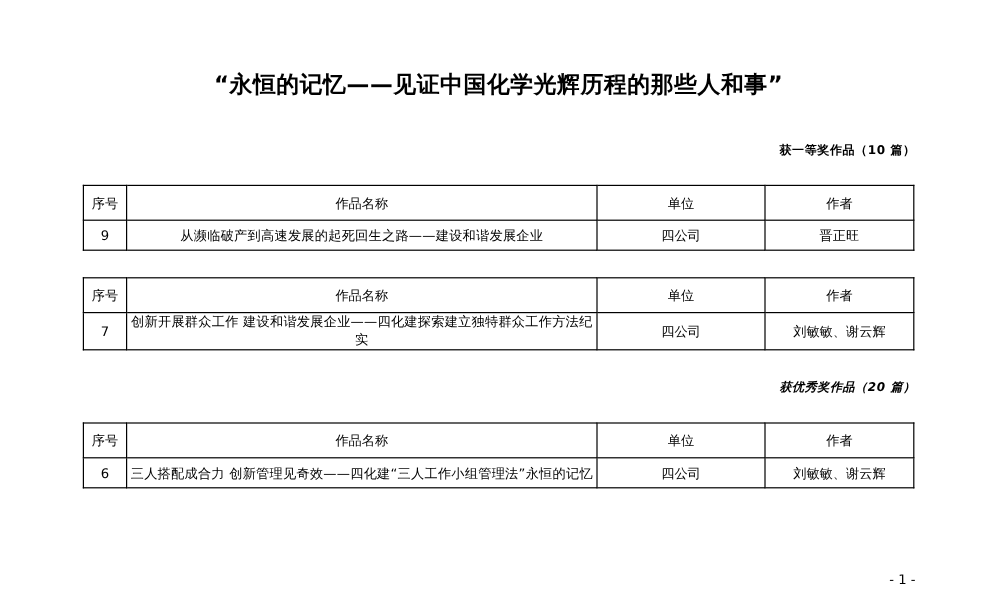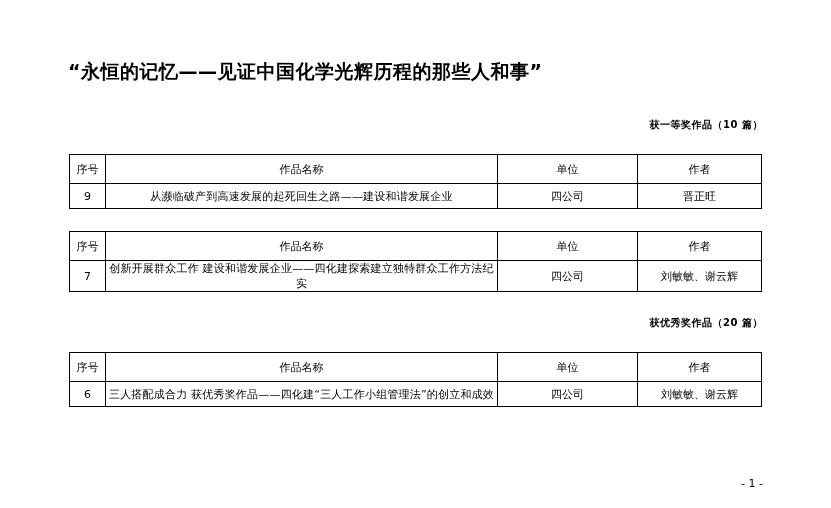--- a/index.html
+++ b/index.html
@@ -16,20 +16,21 @@
     overflow: hidden;
   }
   .page {
     position: relative;
     width: 831px;
     height: 508px;
     box-sizing: border-box;
     padding: 0 68px;
   }
   .doc-title {
+    text-align: center;
     font-weight: bold;
     font-size: 19px;
     line-height: 30px;
     letter-spacing: 0.5px;
     margin: 0;
     padding: 0;
   }
   .title-line-1 {
     padding-top: 56px;
   }
@@ -37,21 +38,21 @@
     padding-top: 6px;
   }
   .section-heading {
     text-align: right;
     font-weight: bold;
     font-size: 10px;
     letter-spacing: 0.5px;
   }
   .sec1-head { padding-top: 32px; }
   .sec2-head { padding-top: 22px; }
-  .sec3-head { padding-top: 24px; }
+  .sec3-head { padding-top: 24px; font-style: italic; }
 
   table.award-table {
     border-collapse: collapse;
     width: 692px;
     margin: 22px auto 0 auto;
     table-layout: fixed;
   }
   table.award-table th,
   table.award-table td {
     border: 1px solid #000000;
@@ -151,21 +152,21 @@
       <tr>
         <th>序号</th>
         <th>作品名称</th>
         <th>单位</th>
         <th>作者</th>
       </tr>
     </thead>
     <tbody>
       <tr>
         <td>6</td>
-        <td class="title-cell">三人搭配成合力 获优秀奖作品——四化建“三人工作小组管理法”的创立和成效</td>
+        <td class="title-cell">三人搭配成合力 创新管理见奇效——四化建“三人工作小组管理法”永恒的记忆</td>
         <td>四公司</td>
         <td>刘敏敏、谢云辉</td>
       </tr>
     </tbody>
   </table>
 
   <div class="page-number">- 1 -</div>
 
 </div>
 

